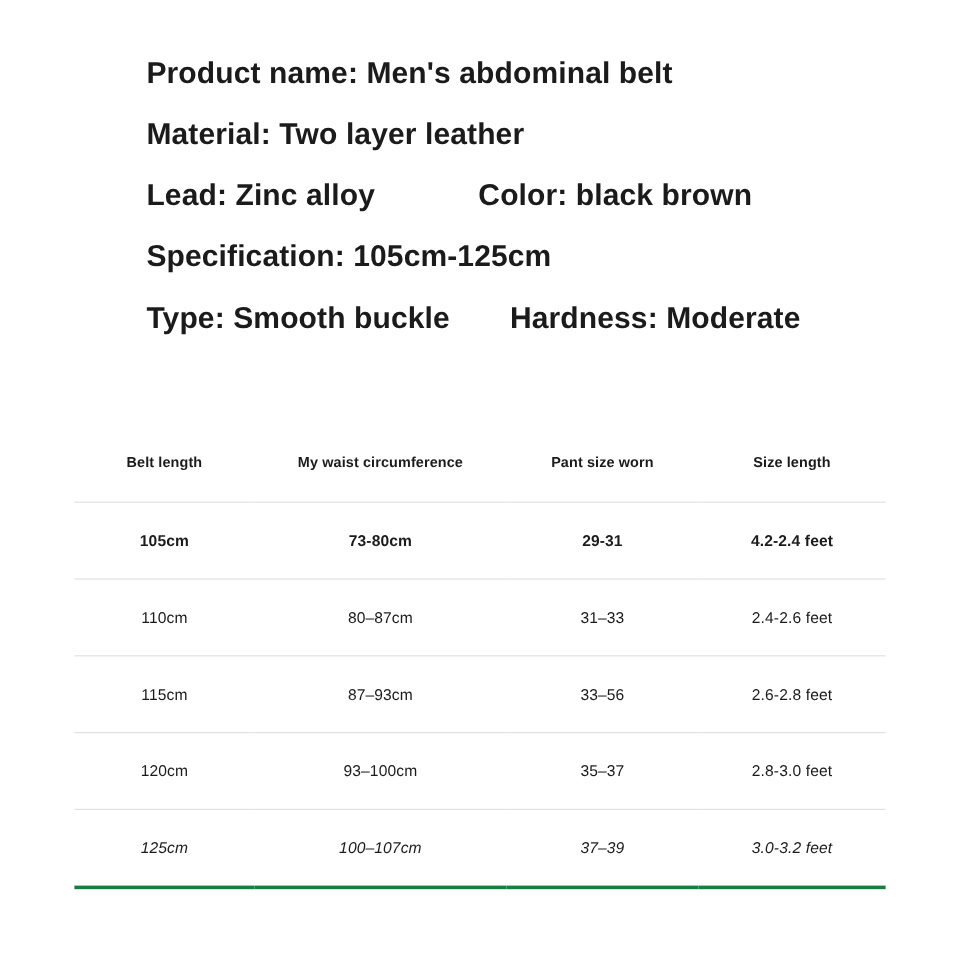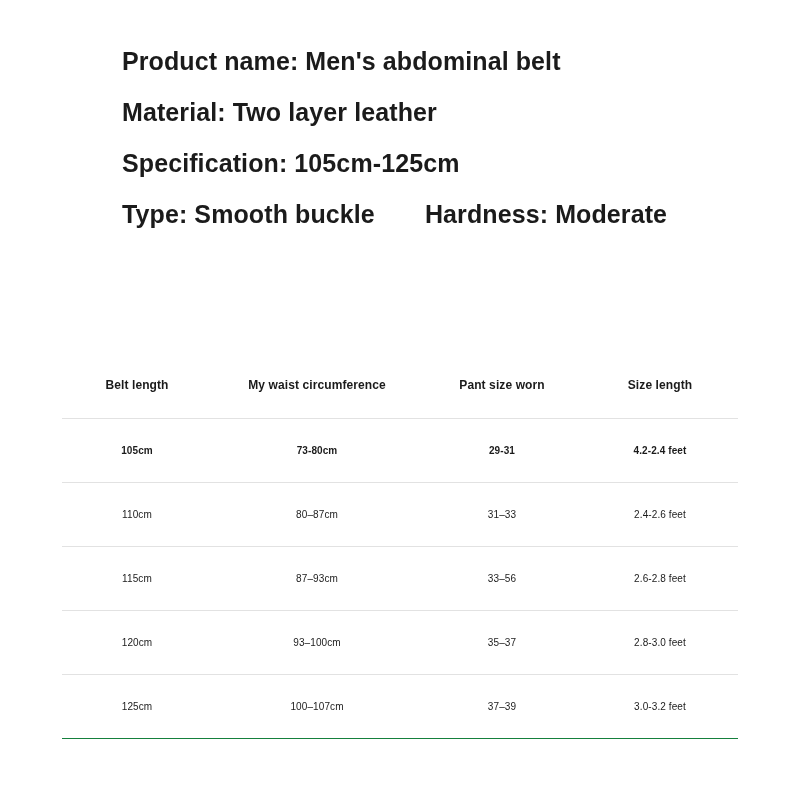--- a/index.html
+++ b/index.html
@@ -62,24 +62,25 @@
     font-weight: 700;
     color: #1b1b1b;
     text-align: center;
     padding: 0 0 26px 0;
     letter-spacing: 0.1px;
   }
   .size-table tbody tr {
     border-top: 1px solid #e2e2e2;
   }
   .size-table tbody tr:last-child {
-    border-bottom: 1px solid #15803d;
+    border-bottom: 3px solid #15803d;
+    font-style: italic;
   }
   .size-table td {
-    font-size: 10px;
+    font-size: 13px;
     color: #1b1b1b;
     text-align: center;
     height: 63px;
     padding: 0;
     letter-spacing: 0.1px;
   }
   .size-table tbody tr:first-child td {
     font-weight: 700;
   }
   .col-0 { width: 150px; }
@@ -91,20 +92,25 @@
 <body>
 
 <div class="page">
 
   <div class="spec-block">
     <div class="spec-line">
       <span class="col-a">Product name: Men's abdominal belt</span>
     </div>
     <div class="spec-line">
       <span class="col-a">Material: Two layer leather</span>
+    </div>
+    <div class="spec-line">
+      <span class="col-a">Lead: Zinc alloy</span>
+      <span class="gap-1"></span>
+      <span class="col-a">Color: black brown</span>
     </div>
     <div class="spec-line">
       <span class="col-a">Specification: 105cm-125cm</span>
     </div>
     <div class="spec-line">
       <span class="col-a">Type: Smooth buckle</span>
       <span class="gap-2"></span>
       <span class="col-a">Hardness: Moderate</span>
     </div>
   </div>

